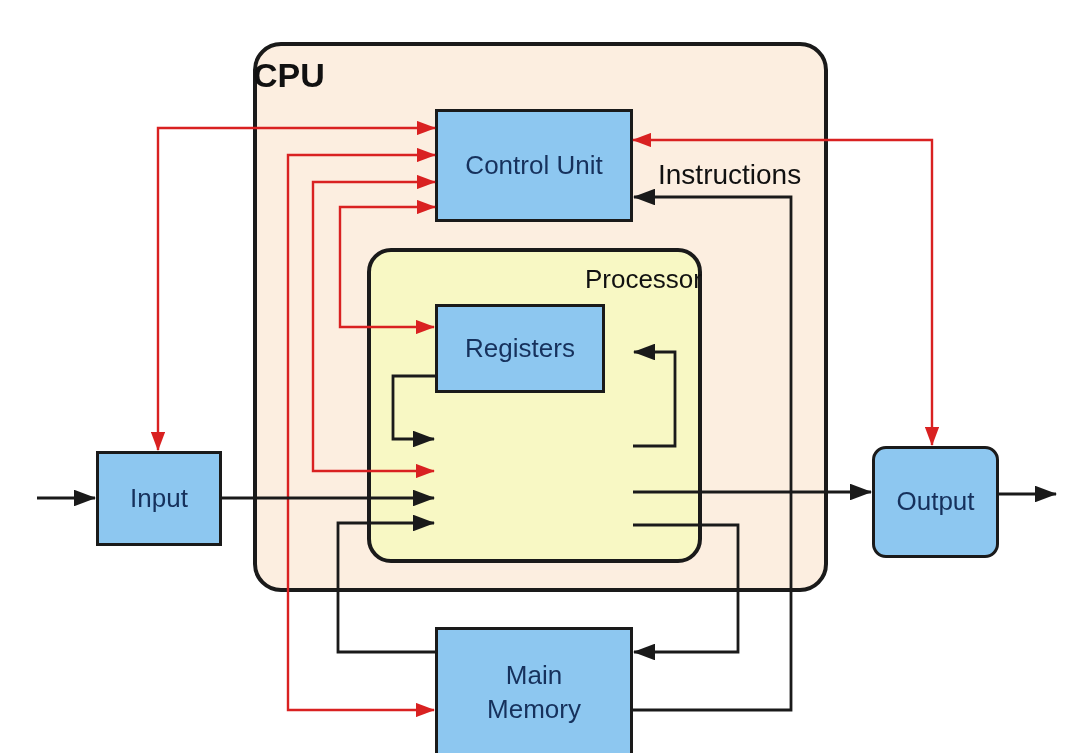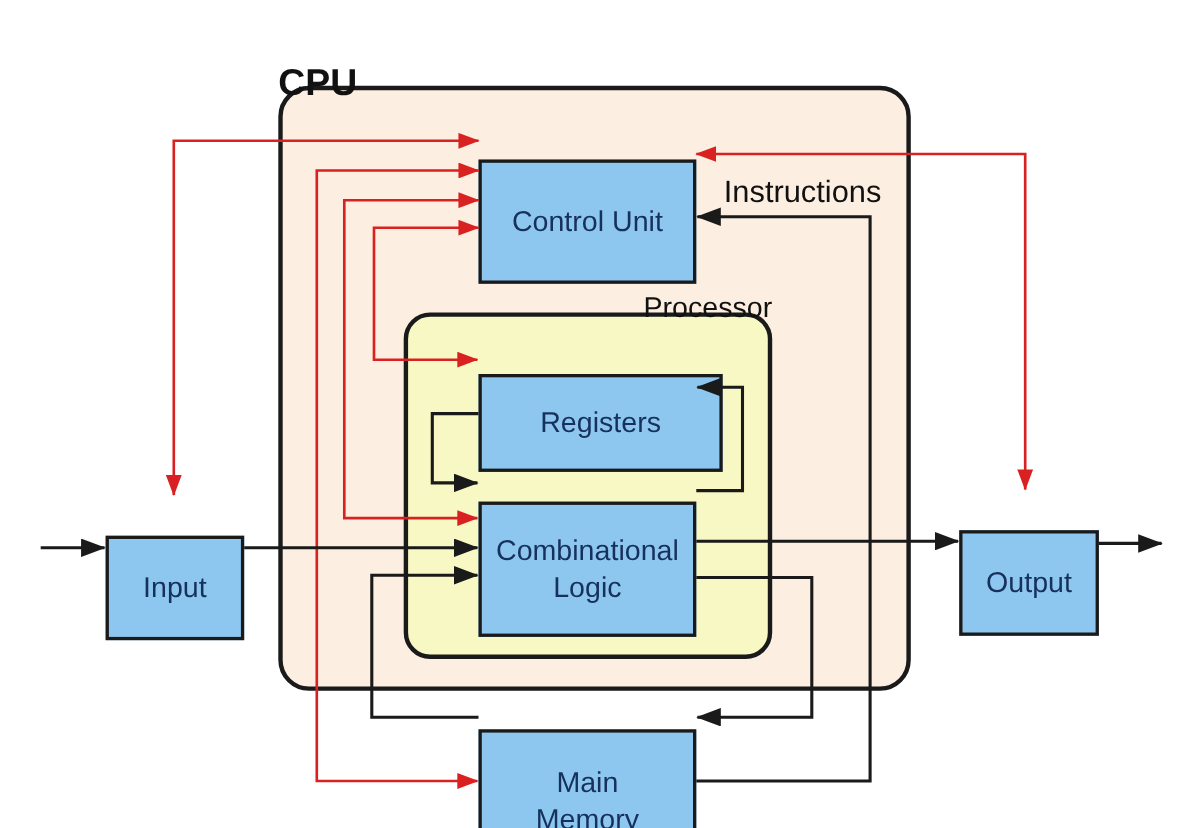--- a/index.html
+++ b/index.html
@@ -4,21 +4,21 @@
 <style>
   html, body { margin: 0; padding: 0; background: #ffffff; }
   .stage {
     position: relative;
     width: 1080px;
     height: 753px;
     background: var(--background, #ffffff);
     font-family: "Liberation Sans", sans-serif;
     overflow: hidden;
   }
-  .box { position: absolute; box-sizing: border-box; margin-top: 36px; }
+  .box { position: absolute; box-sizing: border-box; }
   .container-box {
     border: 4px solid var(--box-border, #1a1a1a);
   }
   .cpu-box {
     left: 253px; top: 42px; width: 575px; height: 550px;
     background: var(--cpu-fill, #fceee0);
     border-radius: 28px;
   }
   .processor-box {
     left: 367px; top: 248px; width: 335px; height: 315px;
@@ -28,24 +28,24 @@
   .blue-box {
     background: var(--box-fill, #8dc7f0);
     border: 3px solid var(--box-border, #1a1a1a);
     display: flex; align-items: center; justify-content: center;
     text-align: center;
     color: var(--box-text, #16315c);
     font-size: 26px;
     line-height: 1.3;
   }
   .control-unit-box { left: 435px; top: 109px; width: 198px; height: 113px; }
-  .registers-box { left: 435px; top: 304px; width: 222px; height: 89px; }
+  .registers-box { left: 435px; top: 304px; width: 170px; height: 89px; }
   .comb-logic-box { left: 435px; top: 420px; width: 198px; height: 123px; }
   .input-box  { left: 96px;  top: 451px; width: 126px; height: 95px; }
-  .output-box { left: 872px; top: 446px; width: 127px; height: 96px; }
+  .output-box { left: 872px; top: 446px; width: 127px; height: 112px; border-radius: 14px; }
   .main-memory-box { left: 435px; top: 627px; width: 198px; height: 132px; }
   .main-memory-box .label-text { max-width: 115px; }
 
   .float-label { position: absolute; color: #111111; }
   .cpu-label {
     left: 253px; top: 56px; width: 575px;
     font-size: 34px; font-weight: bold;
   }
   .processor-label {
     left: 367px; top: 264px; width: 335px;
@@ -71,23 +71,20 @@
 
   <div class="float-label cpu-label">CPU</div>
   <div class="float-label processor-label">Processor</div>
   <div class="float-label instructions-label">Instructions</div>
 
   <div class="box blue-box control-unit-box">
     <span class="label-text">Control Unit</span>
   </div>
   <div class="box blue-box registers-box">
     <span class="label-text">Registers</span>
-  </div>
-  <div class="box blue-box comb-logic-box">
-    <span class="label-text">Combinational Logic</span>
   </div>
   <div class="box blue-box input-box">
     <span class="label-text">Input</span>
   </div>
   <div class="box blue-box output-box">
     <span class="label-text">Output</span>
   </div>
   <div class="box blue-box main-memory-box">
     <span class="label-text">Main Memory</span>
   </div>

